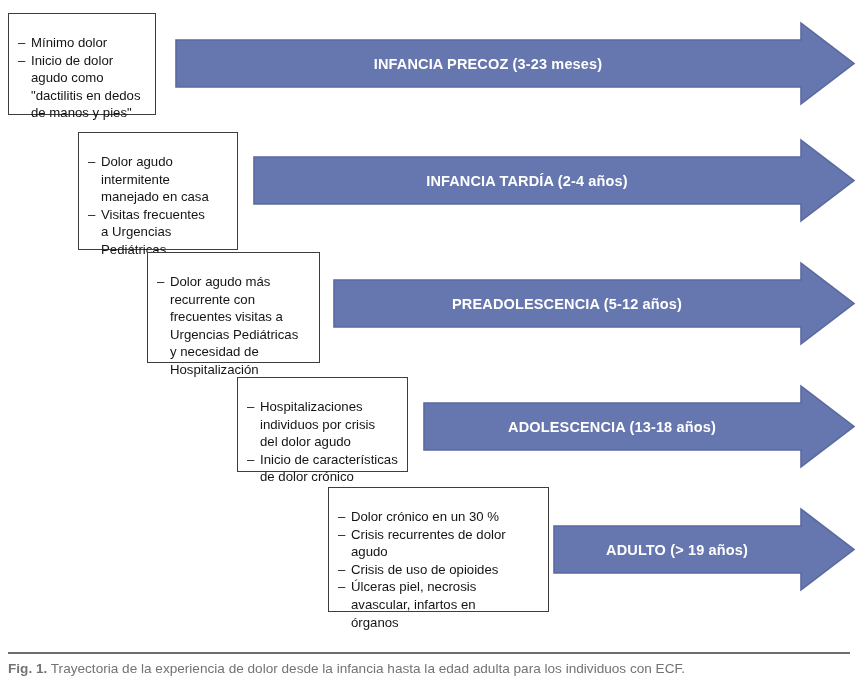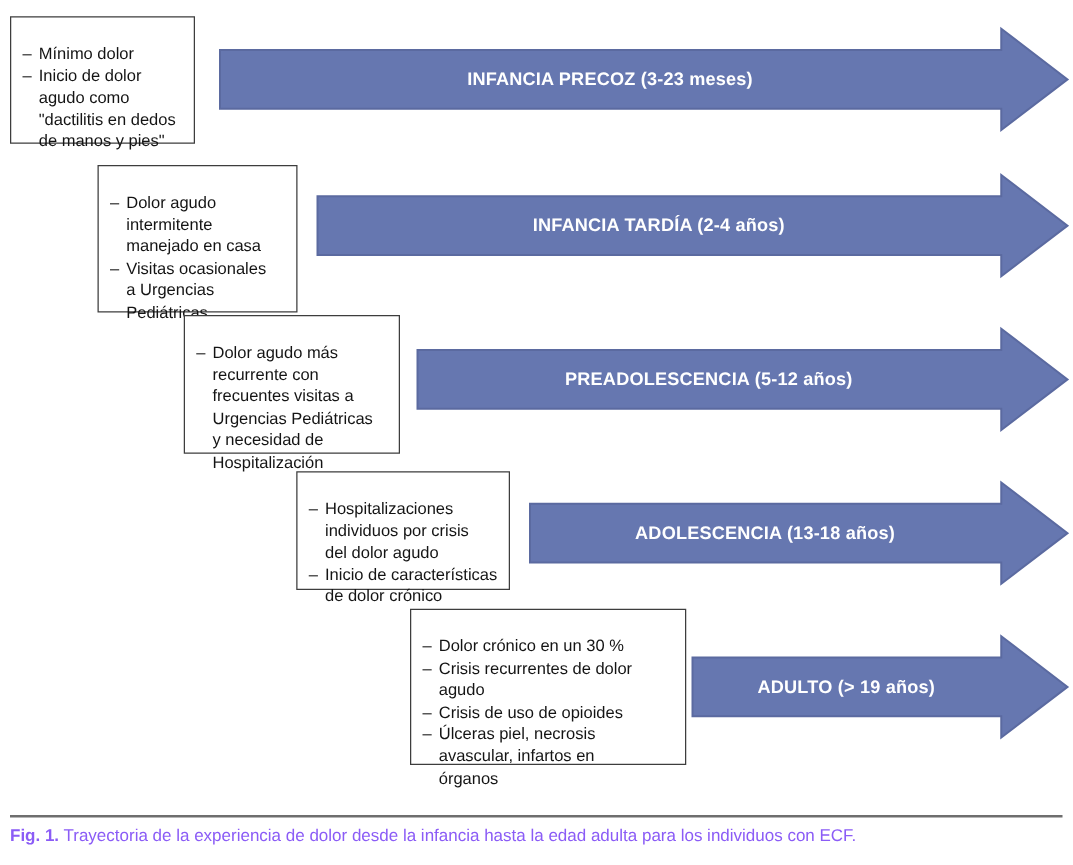--- a/index.html
+++ b/index.html
@@ -90,21 +90,21 @@
     height: 1.5px;
     background: #6e6e6e;
   }
   .caption {
     position: absolute;
     left: 8px;
     top: 660px;
     width: 842px;
     font-size: 13.6px;
     line-height: 18px;
-    color: #8b5cf6;
+    color: #737373;
     white-space: nowrap;
   }
   .caption .caption-tag {
     font-weight: bold;
   }
 </style>
 </head>
 <body>
 
 <div id="figure">
@@ -126,21 +126,21 @@
         <polygon points="1,18 626,18 626,1 679,41.5 626,82 626,65 1,65" fill="#6677b0" stroke="#5b6aa0" stroke-width="1.6" stroke-linejoin="miter"></polygon>
       </svg>
       <div class="arrow-label" style="left:0; width:626px;">INFANCIA PRECOZ (3-23 meses)</div>
     </div>
 
     <div class="callout" style="left:78px; top:132px; width:160px; height:118px;">
       <ul>
         <li>Dolor agudo
 intermitente
 manejado en casa</li>
-        <li>Visitas ocasionales
+        <li>Visitas frecuentes
 a Urgencias
 Pediátricas</li>
       </ul>
     </div>
 
     <div class="arrow" style="left:253px; top:139px; width:603px; height:83px;">
       <svg viewBox="0 0 603 83" preserveAspectRatio="none">
         <polygon points="1,18 548,18 548,1 601,41.5 548,82 548,65 1,65" fill="#6677b0" stroke="#5b6aa0" stroke-width="1.6" stroke-linejoin="miter"></polygon>
       </svg>
       <div class="arrow-label" style="left:0; width:548px;">INFANCIA TARDÍA (2-4 años)</div>

